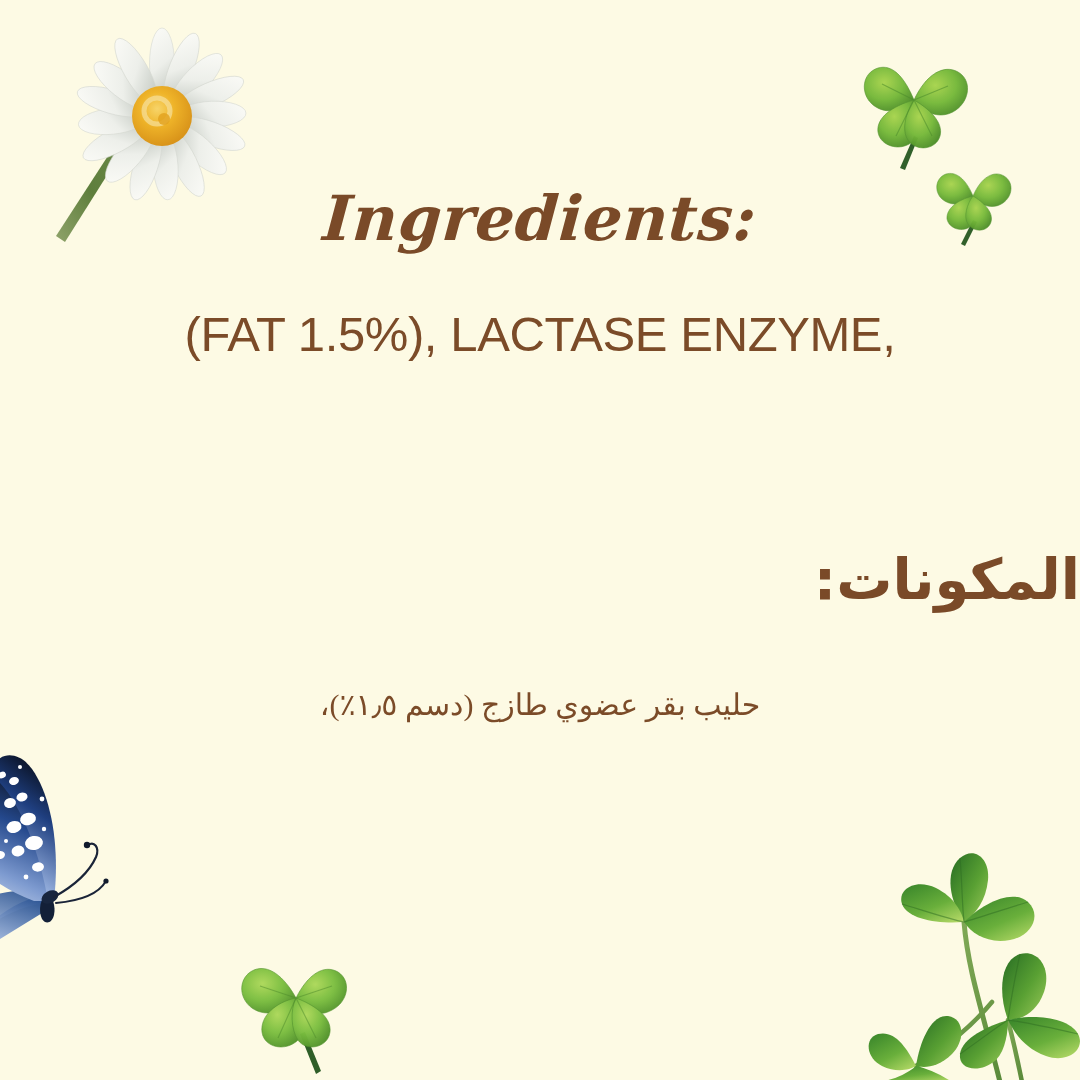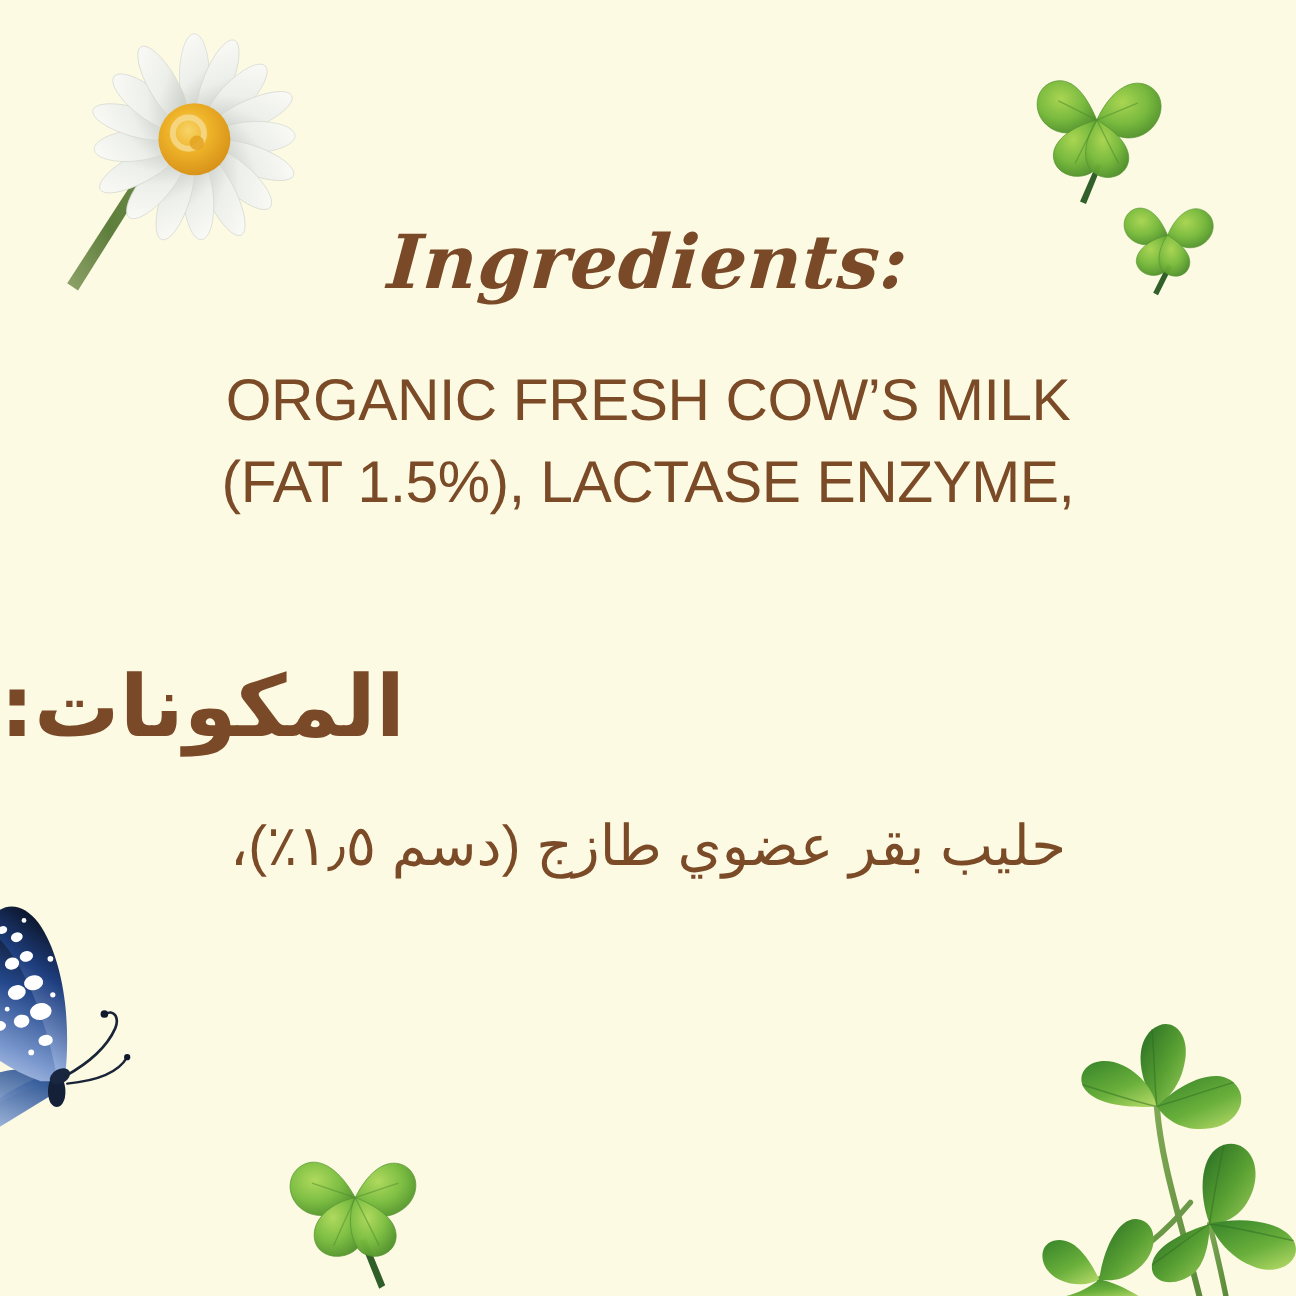--- a/index.html
+++ b/index.html
@@ -59,41 +59,41 @@
     line-height: 68px;
     letter-spacing: -0.4px;
   }
   .en-body .ln { display: block; white-space: nowrap; }
 
   .ar-head {
     position: absolute;
     top: 548px;
     left: 0;
     width: 1080px;
-    text-align: left;
+    text-align: right;
     direction: rtl;
     color: #7a4a28;
     font-family: "DejaVu Sans", sans-serif;
     font-weight: 700;
-    font-size: 71px;
+    font-size: 56px;
     line-height: 1.15;
   }
 
   .ar-body {
     position: absolute;
     top: 668px;
     left: 50%;
     transform: translateX(-50%);
     width: 900px;
     text-align: center;
     direction: rtl;
     color: #7b4b28;
-    font-family: Liberation Sans, sans-serif;
+    font-family: Liberation Serif, serif;
     font-weight: 400;
-    font-size: 47px;
+    font-size: 30px;
     line-height: 74px;
   }
   .ar-body .ln { display: block; white-space: nowrap; }
 
   
   .art {
     position: absolute;
     z-index: 2;
   }
   .art svg { display: block; overflow: visible; }
@@ -352,21 +352,20 @@
         <path d="M44 236 C30 248 12 252 2 252 L80 252 C68 244 54 238 44 236Z" fill="url(#lf1)"></path>
       </g>
     </svg>
   </div>
 
   <div class="text-stack">
 
     <div class="script-head">Ingredients:</div>
 
     <div class="en-body">
-      <span class="ln">ORGANIC FRESH COW’S MILK</span>
       <span class="ln">(FAT 1.5%), LACTASE ENZYME,</span>
     </div>
 
     <div class="ar-head">المكونات:</div>
 
     <div class="ar-body">
       <span class="ln">حليب بقر عضوي طازج (دسم ١٫٥٪)،</span>
     </div>
 
   </div>

